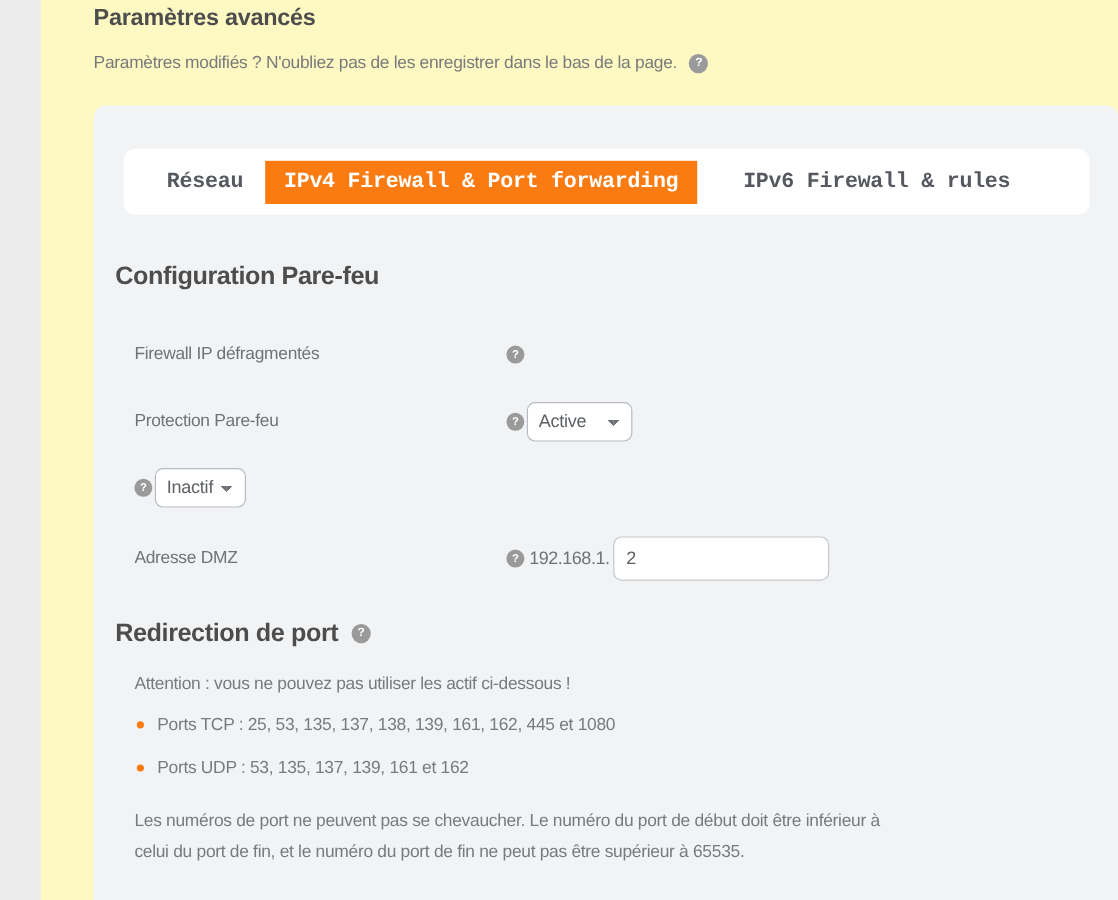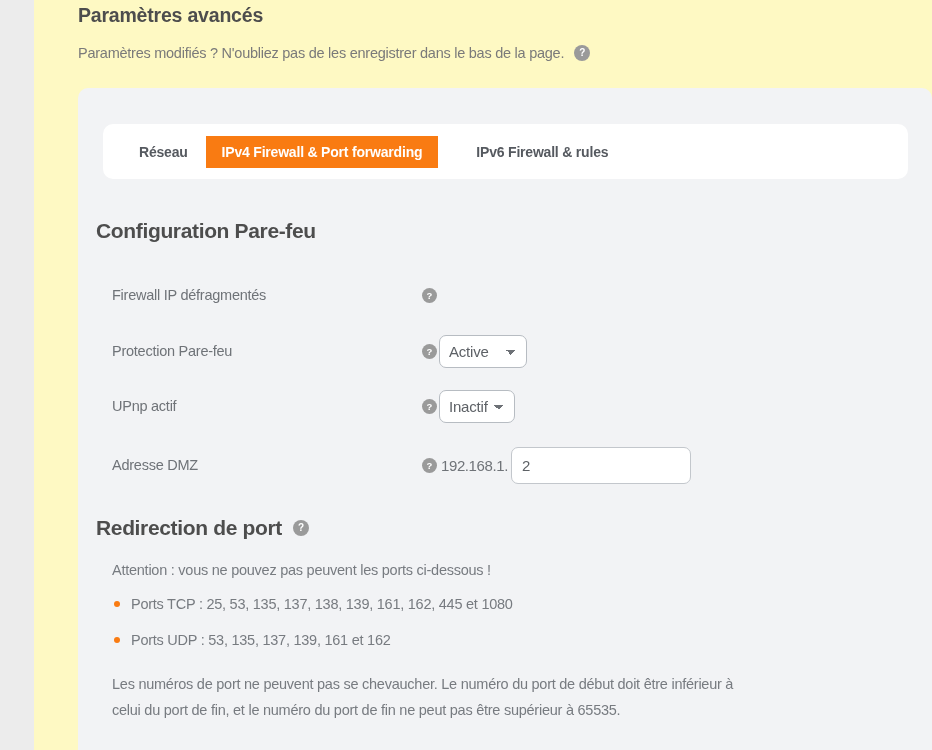--- a/index.html
+++ b/index.html
@@ -105,31 +105,31 @@
     width: 805px;
     height: 55px;
     background: #ffffff;
     border-radius: 10px;
     display: flex;
     align-items: center;
     padding-left: 22px;
     box-sizing: border-box;
   }
   .tab {
-    font-size: 14px;
+    font-size: 18px;
     font-weight: bold;
     color: #55595f;
     letter-spacing: -0.2px;
     padding: 7px 14px;
     border-radius: 7px;
     white-space: nowrap;
     cursor: pointer;
     background: transparent;
     border: none;
-    font-family: Liberation Sans, sans-serif;
+    font-family: Liberation Mono, monospace;
   }
   .tab + .tab { margin-left: 4px; }
   .tab.active {
     background: #f97b12;
     color: #ffffff;
     padding: 8px 16px;
     border-radius: 0;
   }
   .tab.spaced { margin-left: 24px; }
 
@@ -309,21 +309,20 @@
         <span class="row-control">
           <span class="help-icon sm">?</span>
           <select class="sel">
             <option>Active</option>
             <option>Inactive</option>
           </select>
         </span>
       </div>
 
       <div class="form-row" style="top:111px;">
-        <span class="row-label">UPnp actif</span>
         <span class="row-control">
           <span class="help-icon sm">?</span>
           <select class="sel">
             <option>Inactif</option>
             <option>Actif</option>
           </select>
         </span>
       </div>
 
       <div class="form-row" style="top:170px;">
@@ -335,21 +334,21 @@
         </span>
       </div>
 
     </div>
 
     <h2 class="section-title" id="pf-title">
       <span>Redirection de port</span>
       <span class="help-icon">?</span>
     </h2>
 
-    <p class="note" id="pf-warning">Attention : vous ne pouvez pas peuvent les ports ci-dessous !</p>
+    <p class="note" id="pf-warning">Attention : vous ne pouvez pas utiliser les actif ci-dessous !</p>
 
     <ul class="bullets">
       <li>Ports TCP : 25, 53, 135, 137, 138, 139, 161, 162, 445 et 1080</li>
       <li>Ports UDP : 53, 135, 137, 139, 161 et 162</li>
     </ul>
 
     <p class="note" id="pf-footnote">Les numéros de port ne peuvent pas se chevaucher. Le numéro du port de début doit être inférieur à celui du port de fin, et le numéro du port de fin ne peut pas être supérieur à 65535.</p>
 
   </div>
 </div>

